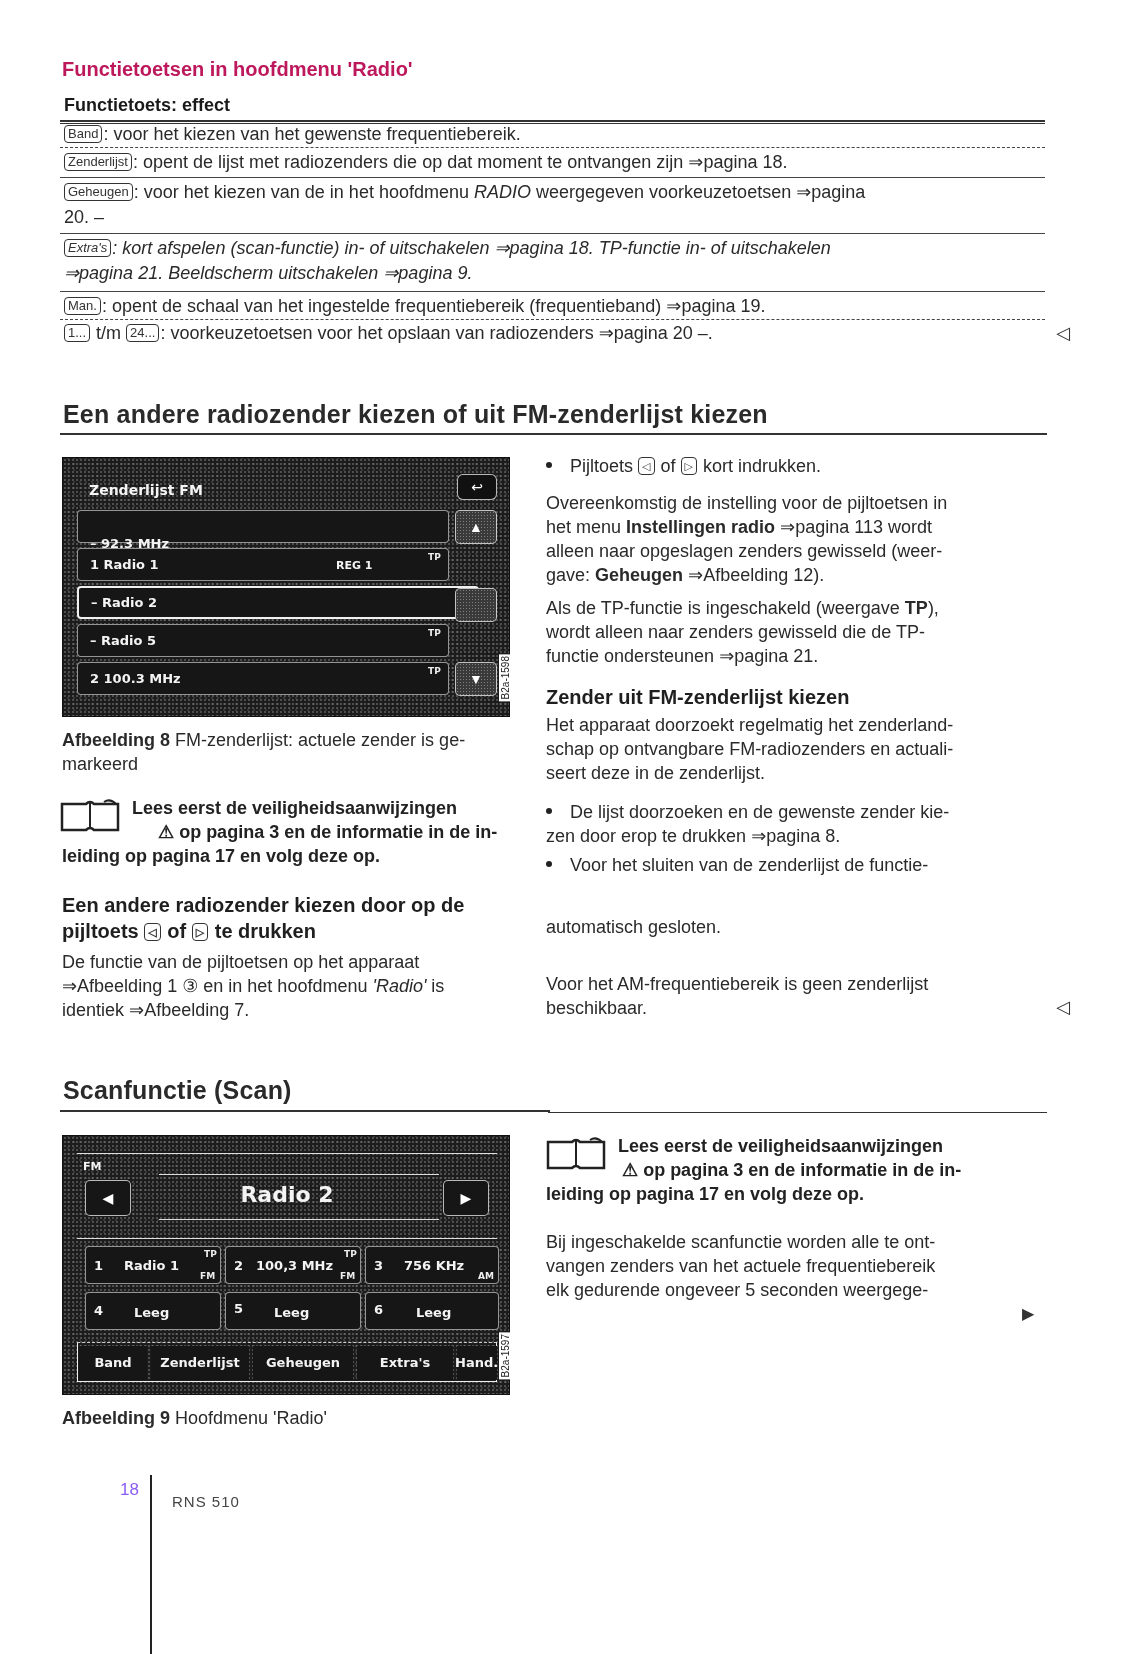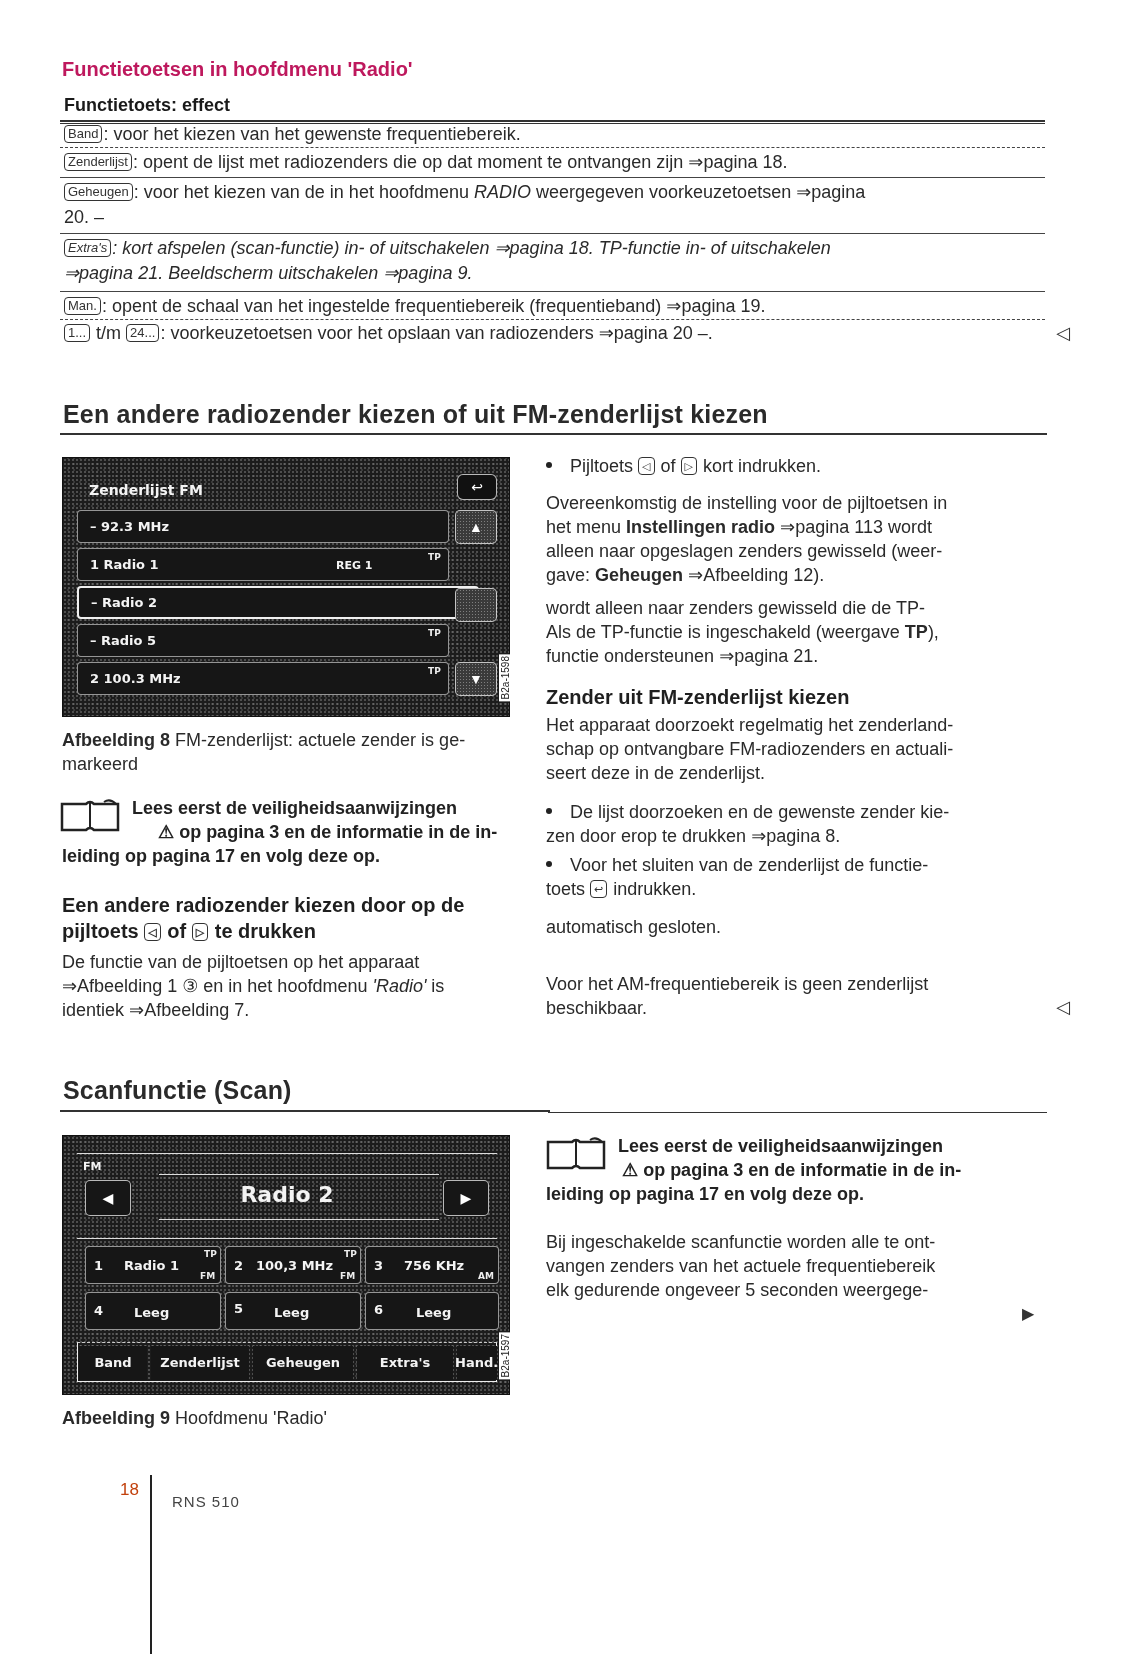--- a/index.html
+++ b/index.html
@@ -57,21 +57,21 @@
   }
 
   .caption { position: absolute; font-size: 18px; line-height: 24px; color: #2a2a2a; }
   .para { position: absolute; font-size: 18px; line-height: 24px; color: #2a2a2a; }
   .sub-title { position: absolute; font-size: 20px; font-weight: bold; color: #1f1f1f; line-height: 26px; }
   .bullet-dot { display: inline-block; width: 6px; height: 6px; border-radius: 50%; background: #222; margin-right: 18px; vertical-align: 4px; }
 
   .book-icon { position: absolute; width: 62px; height: 36px; }
   .warn-box { position: absolute; font-size: 18px; font-weight: bold; line-height: 24px; color: #222; }
 
-  .page-num { position: absolute; left: 120px; top: 1480px; font-size: 17px; color: #c2410c; }
+  .page-num { position: absolute; left: 120px; top: 1480px; font-size: 17px; color: #8b5cf6; }
   .page-bar { position: absolute; left: 150px; top: 1475px; height: 179px; border-left: 2px solid #222; }
   .doc-code { position: absolute; left: 172px; top: 1493px; font-size: 15px; color: #444; letter-spacing: 1px; }
   .pagepointer { position: absolute; font-size: 16px; color: #333; }
 </style>
 </head>
 <body>
 
 <div class="abs top-title">Functietoetsen in hoofdmenu 'Radio'</div>
 <div class="abs table-head">Functietoets: effect</div>
 <div class="abs table-top-rule"></div>
@@ -111,21 +111,21 @@
 <div class="sec-title" style="top:400px;">Een andere radiozender kiezen of uit FM-zenderlijst kiezen</div>
 <div class="sec-rule" style="top:433px;"></div>
 
 <div class="screen" style="left:62px; top:457px; width:448px; height:260px;">
   <div class="scr-text" style="left:26px; top:24px; font-size:14px;">Zenderlijst FM</div>
   <div class="scr-btn" style="left:394px; top:16px; width:40px; height:26px; background:#111; border-radius:6px;">
     <span>↩</span>
   </div>
 
   <div class="scr-row" style="left:14px; top:52px; width:372px; height:33px;">
-    <div class="scr-text" style="left:12px; top:8px;">– 92.3 MHz</div>
+    <div class="scr-text" style="left:12px; top:25px;">– 92.3 MHz</div>
   </div>
   <div class="scr-row" style="left:14px; top:90px; width:372px; height:33px;">
     <div class="scr-text" style="left:12px; top:8px;">1  Radio 1</div>
     <div class="scr-text" style="left:258px; top:10px; font-size:11px;">REG 1</div>
     <div class="tp" style="left:350px; top:3px;">TP</div>
   </div>
   <div class="scr-row active" style="left:14px; top:128px; width:402px; height:33px;">
     <div class="scr-text" style="left:12px; top:7px;">– Radio 2</div>
   </div>
   <div class="scr-row" style="left:14px; top:166px; width:372px; height:33px;">
@@ -183,41 +183,40 @@
 </div>
 
 <div class="para" style="left:546px; top:491px; width:470px;">
   <div>Overeenkomstig de instelling voor de pijltoetsen in</div>
   <div><span>het menu </span><span class="bold">Instellingen radio</span><span> ⇒pagina 113 wordt</span></div>
   <div>alleen naar opgeslagen zenders gewisseld (weer-</div>
   <div><span>gave: </span><span class="bold">Geheugen</span><span> ⇒Afbeelding 12).</span></div>
 </div>
 
 <div class="para" style="left:546px; top:596px; width:470px;">
+  <div><span>Als de TP-functie is ingeschakeld (weergave </span><span class="bold">TP</span><span>),</span></div>
   <div>wordt alleen naar zenders gewisseld die de TP-</div>
-  <div><span>Als de TP-functie is ingeschakeld (weergave </span><span class="bold">TP</span><span>),</span></div>
   <div>functie ondersteunen ⇒pagina 21.</div>
 </div>
 
 <div class="sub-title" style="left:546px; top:684px;">Zender uit FM-zenderlijst kiezen</div>
 
 <div class="para" style="left:546px; top:713px; width:470px;">
   <div>Het apparaat doorzoekt regelmatig het zenderland-</div>
   <div>schap op ontvangbare FM-radiozenders en actuali-</div>
   <div>seert deze in de zenderlijst.</div>
 </div>
 
 <div class="para" style="left:546px; top:800px; width:470px;">
   <div><span class="bullet-dot"></span><span>De lijst doorzoeken en de gewenste zender kie-</span></div>
   <div>zen door erop te drukken ⇒pagina 8.</div>
 </div>
 
 <div class="para" style="left:546px; top:853px; width:470px;">
   <div><span class="bullet-dot"></span><span>Voor het sluiten van de zenderlijst de functie-</span></div>
-  <div><span>toets </span><span class="key" style="font-size:11px;">↩</span><span> indrukken.</span></div>
 </div>
 
 <div class="para" style="left:546px; top:915px; width:470px;">
   <div>automatisch gesloten.</div>
 </div>
 
 <div class="para" style="left:546px; top:972px; width:470px;">
   <div>Voor het AM-frequentiebereik is geen zenderlijst</div>
   <div>beschikbaar.</div>
 </div>

